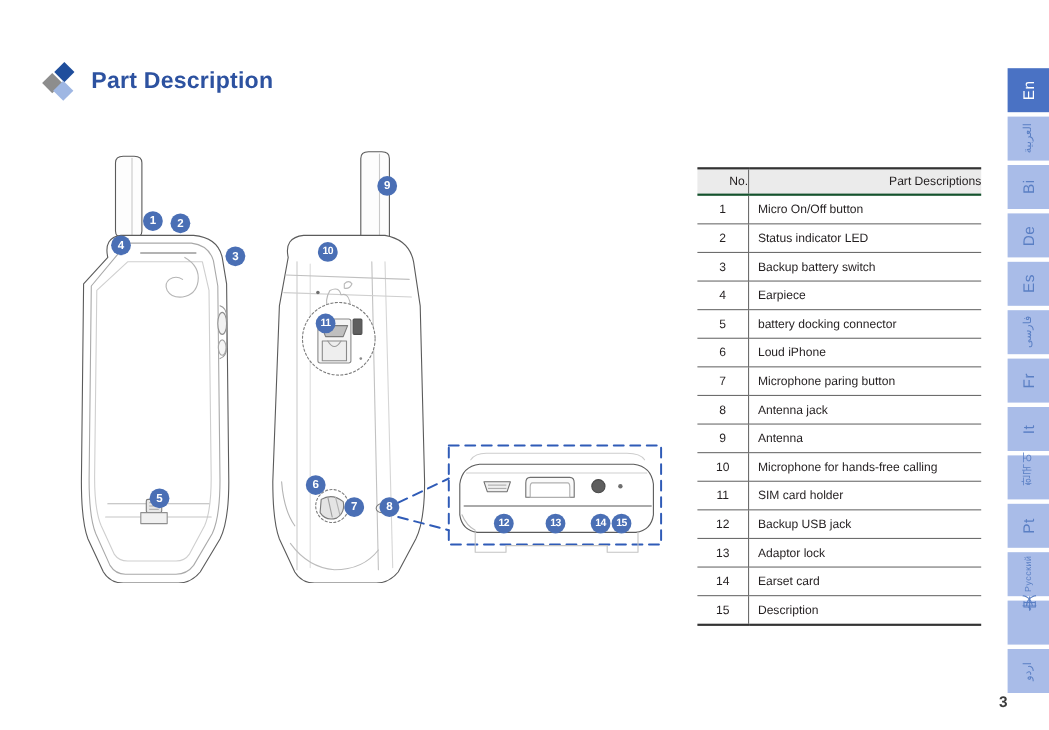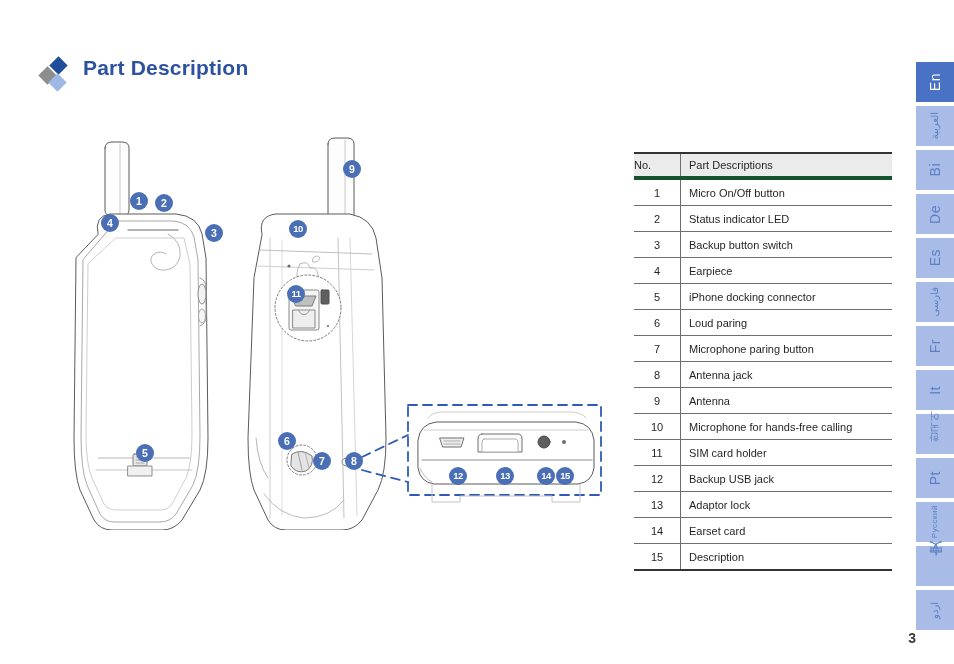--- a/index.html
+++ b/index.html
@@ -15,20 +15,21 @@
     font-family: "Liberation Sans", sans-serif;
     color: #231f20;
   }
 
   
   .title-row {
     position: absolute;
     left: 38px;
     top: 56px;
     display: flex;
+    align-items: center;
   }
   .diamond-logo {
     position: relative;
     width: 36px;
     height: 36px;
     flex: 0 0 36px;
   }
   .diamond-logo i {
     position: absolute;
     width: 13px;
@@ -90,22 +91,22 @@
     border-bottom: 1px solid #6d6d6d;
     padding: 0;
     height: 25px;
     vertical-align: middle;
     font-weight: normal;
     color: #231f20;
   }
   .parts-table thead th {
     background: #ebebeb;
     border-top: 2px solid #333333;
-    border-bottom: 4px solid #14532d;
-    text-align: left;
+    border-bottom: 2px solid #14532d;
+    text-align: right;
     font-size: 11px;
     height: 22px;
     margin-left: 21px;
   }
   .parts-table tbody tr:last-child td {
     border-bottom: 2px solid #333333;
   }
   .col-no {
     width: 46px;
     text-align: center;
@@ -303,33 +304,33 @@
       <tr>
         <td class="col-no">1</td>
         <td class="col-desc">Micro On/Off button</td>
       </tr>
       <tr>
         <td class="col-no">2</td>
         <td class="col-desc">Status indicator LED</td>
       </tr>
       <tr>
         <td class="col-no">3</td>
-        <td class="col-desc">Backup button switch</td>
+        <td class="col-desc">Backup battery switch</td>
       </tr>
       <tr>
         <td class="col-no">4</td>
         <td class="col-desc">Earpiece</td>
       </tr>
       <tr>
         <td class="col-no">5</td>
-        <td class="col-desc">iPhone docking connector</td>
+        <td class="col-desc">battery docking connector</td>
       </tr>
       <tr>
         <td class="col-no">6</td>
-        <td class="col-desc">Loud paring</td>
+        <td class="col-desc">Loud iPhone</td>
       </tr>
       <tr>
         <td class="col-no">7</td>
         <td class="col-desc">Microphone paring button</td>
       </tr>
       <tr>
         <td class="col-no">8</td>
         <td class="col-desc">Antenna jack</td>
       </tr>
       <tr>

